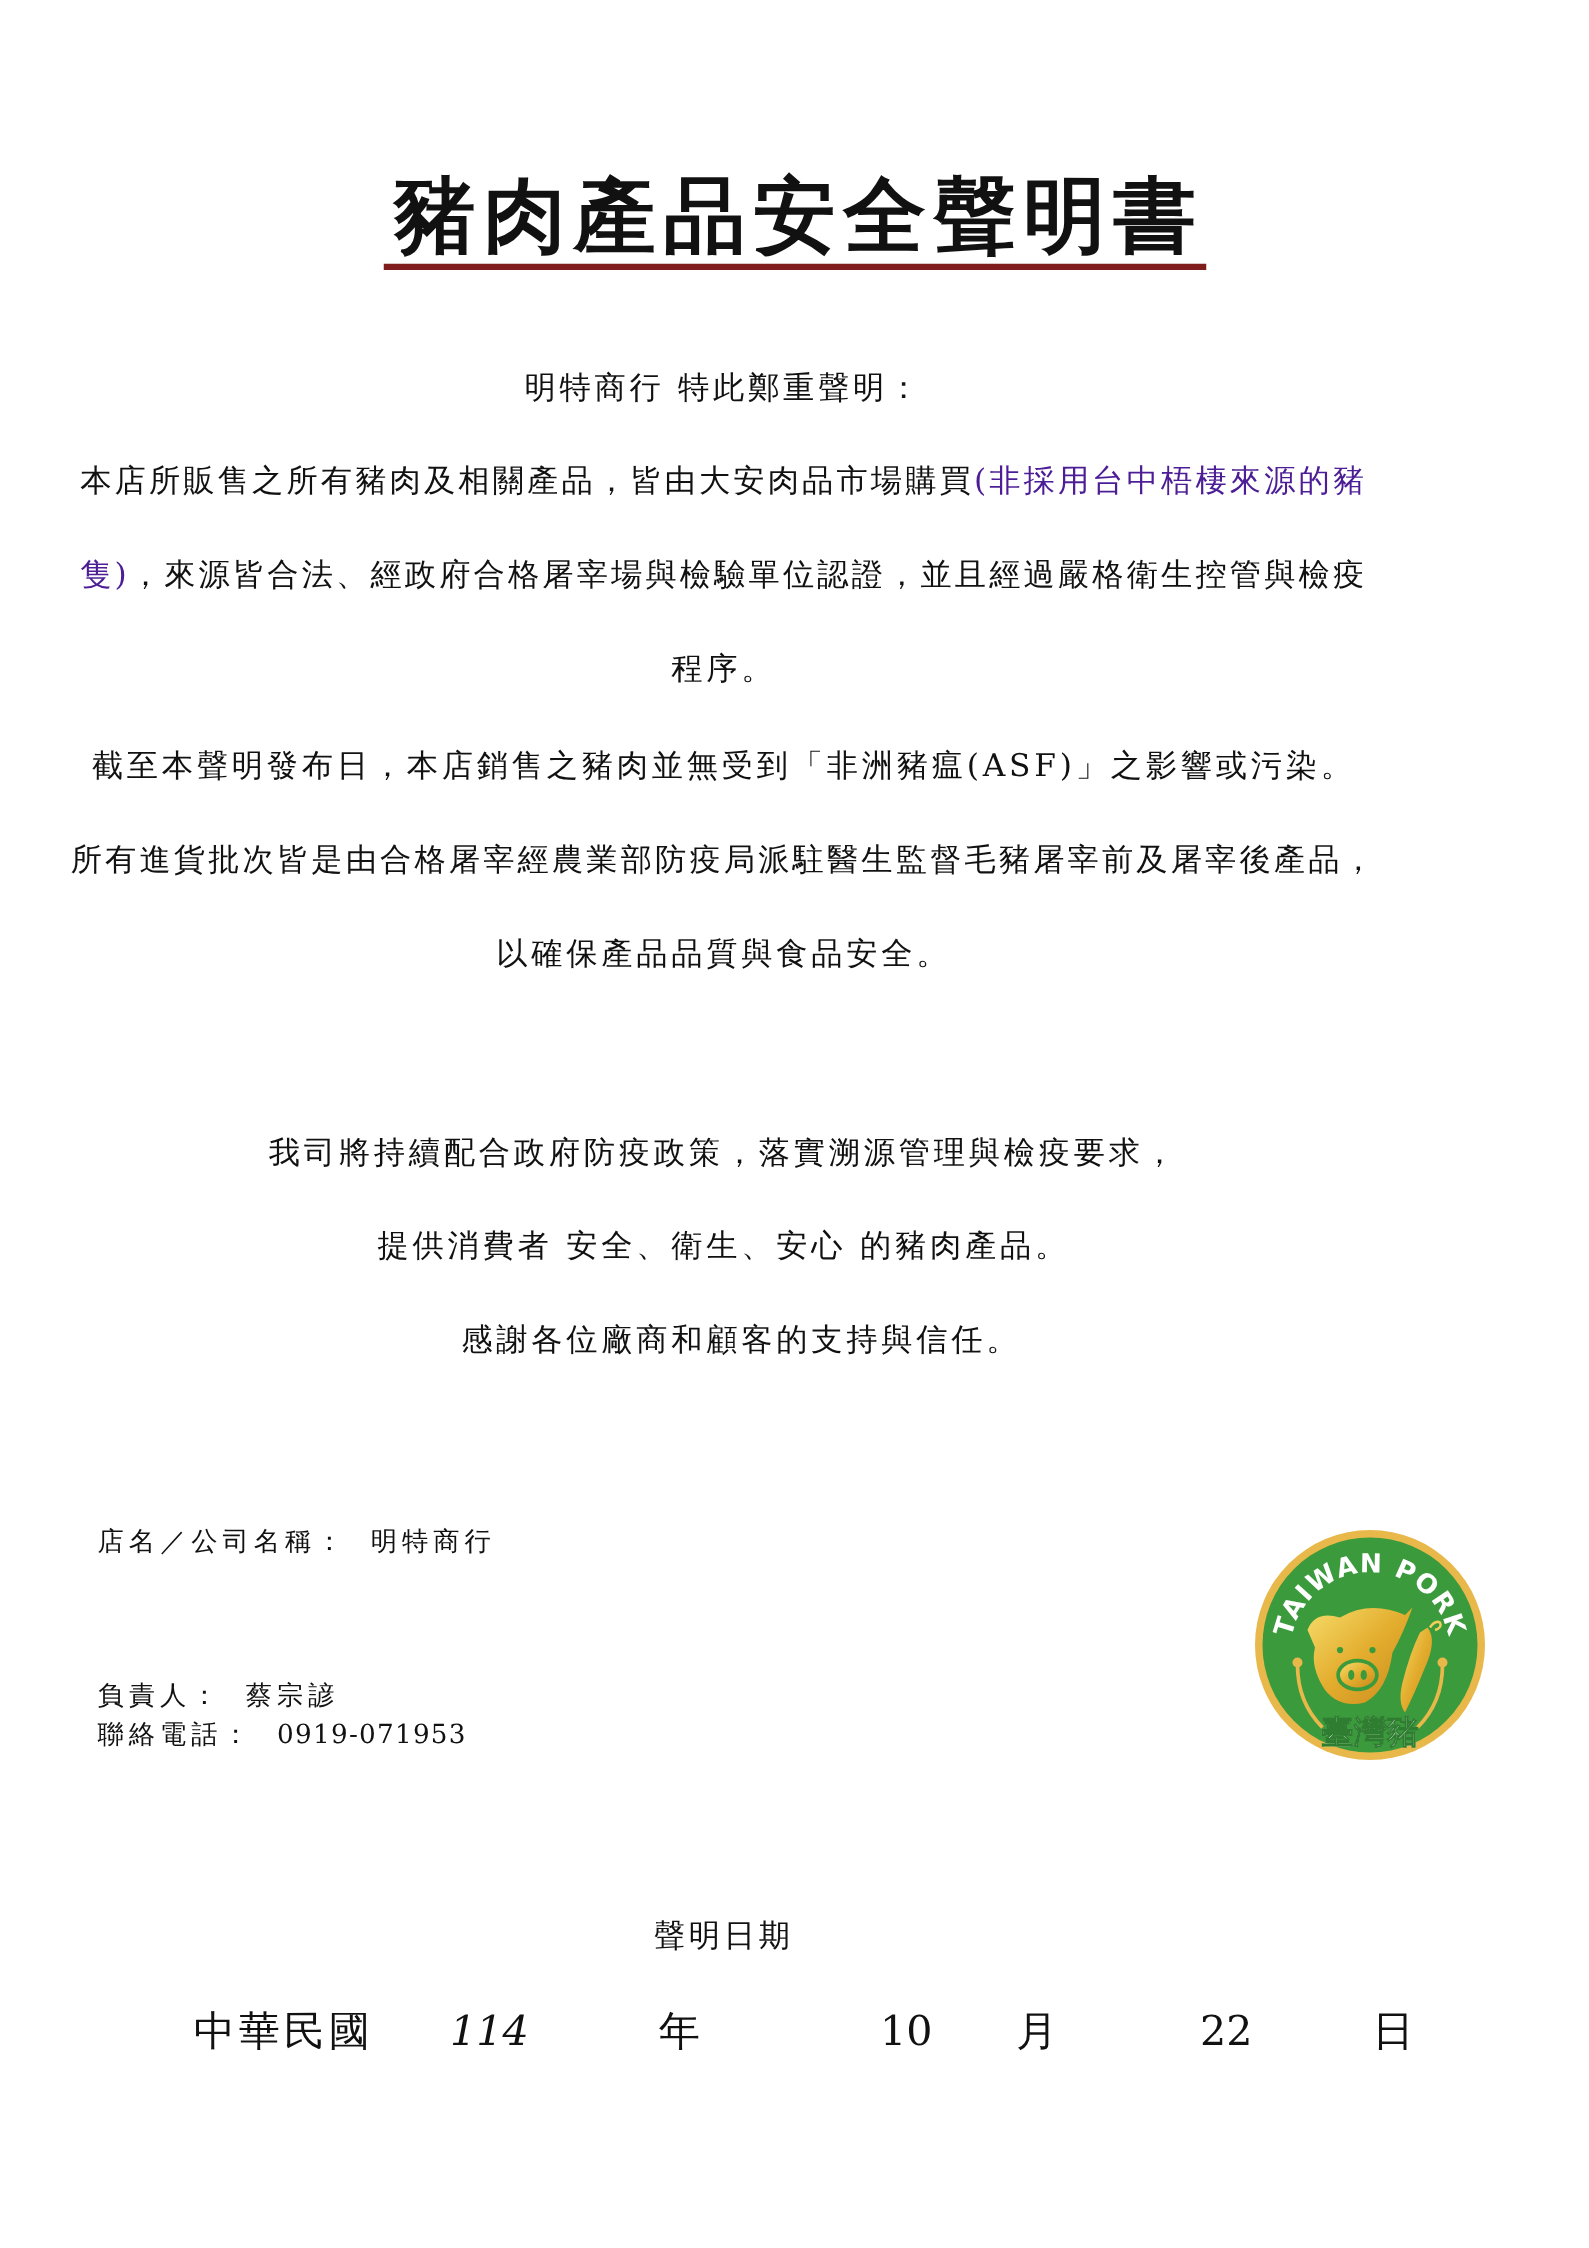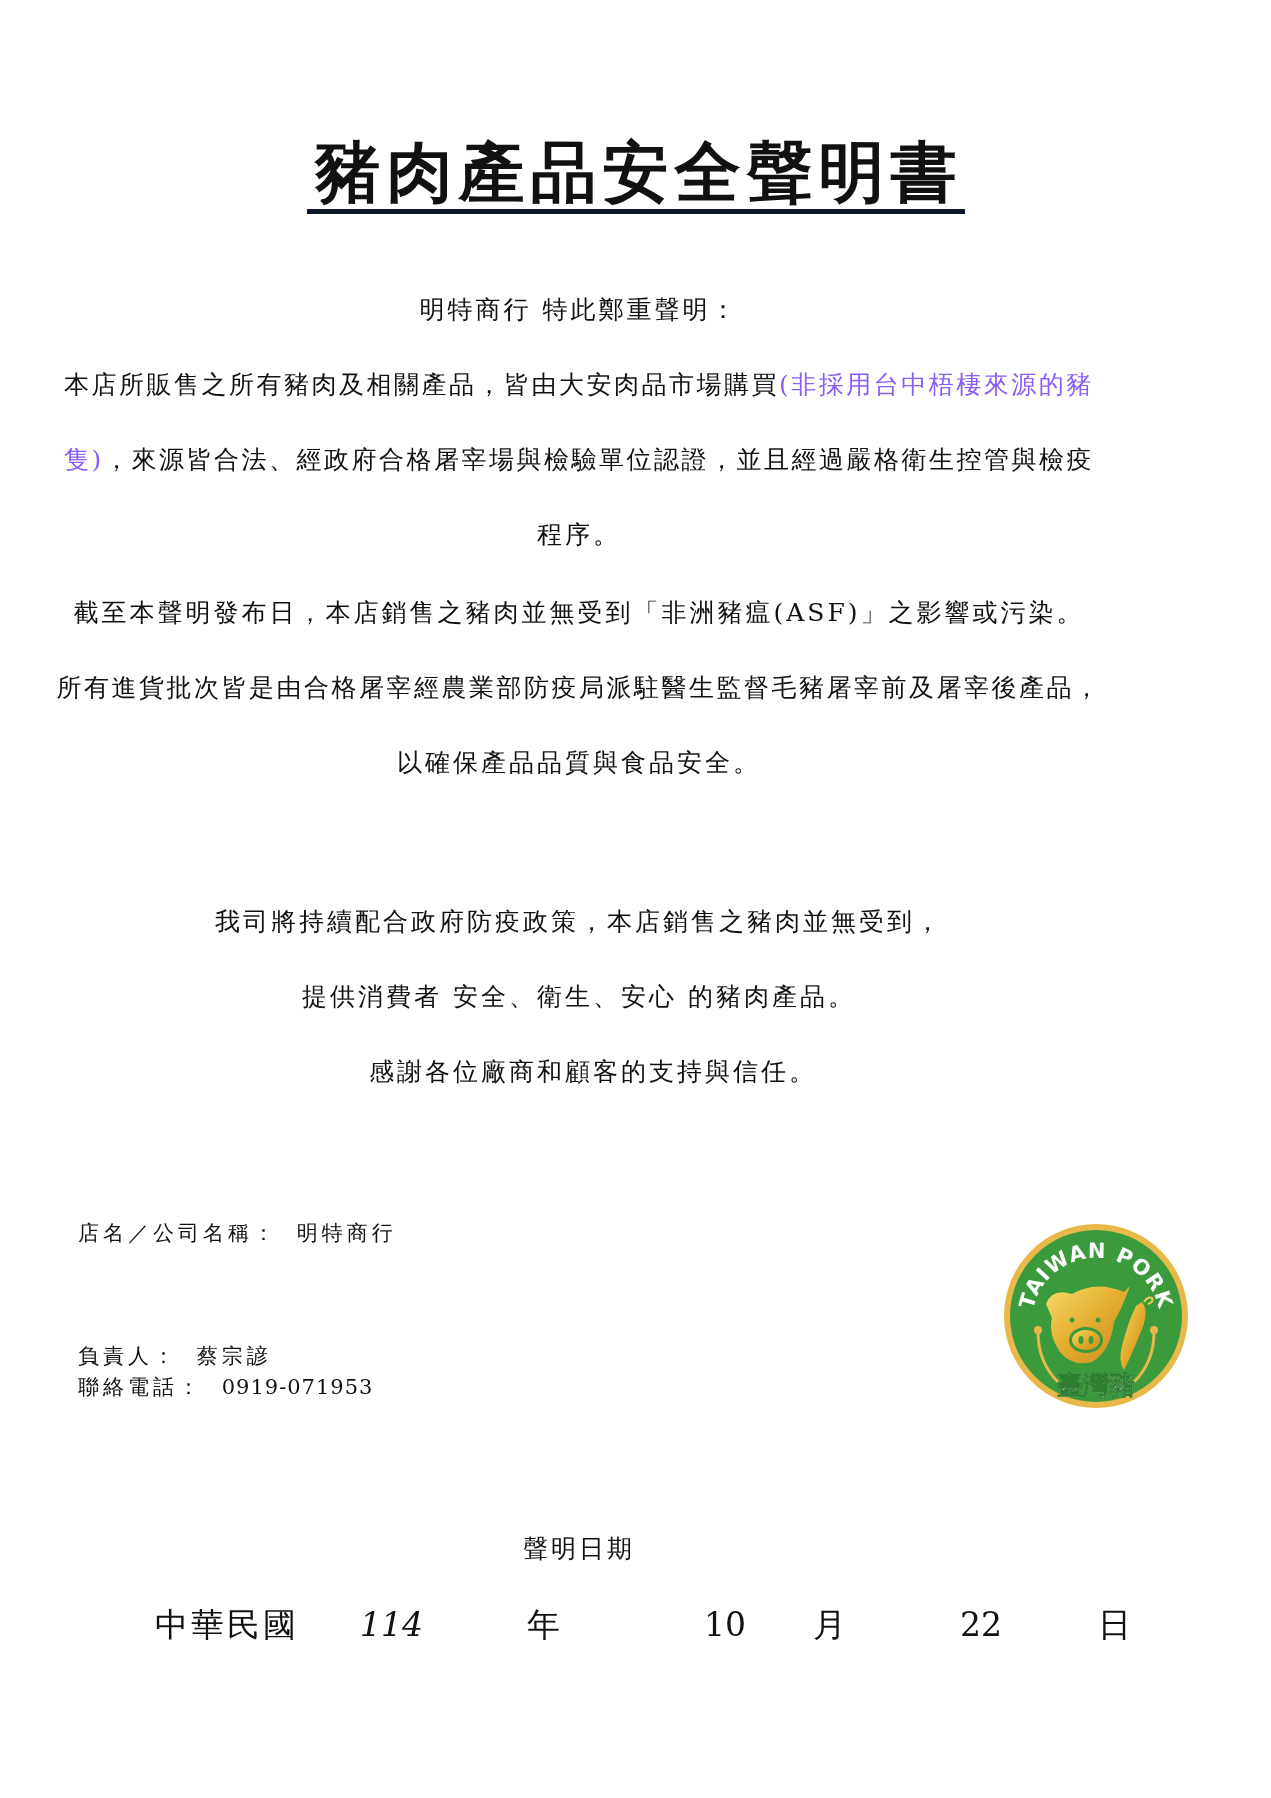--- a/index.html
+++ b/index.html
@@ -7,23 +7,23 @@
     width: 1271px; height: 1798px; position: relative; overflow: hidden;
     font-family: "DejaVu Serif", "Liberation Serif", serif;
     color: #111111;
   }
   .abs { position: absolute; }
   .title {
     left: 0; width: 1271px; top: 128px; text-align: center;
     font-family: "DejaVu Sans", "Liberation Sans", sans-serif;
     font-weight: bold; font-size: 66px; letter-spacing: 6px; line-height: 90px;
   }
-  .title span { border-bottom: 5px solid #0f172a; padding: 0 2px 0 8px; font-family: Liberation Serif, serif; }
+  .title span { border-bottom: 5px solid #7f1d1d; padding: 0 2px 0 8px; }
   .line { left: 0; width: 1158px; text-align: center; font-size: 25px; line-height: 34px; letter-spacing: 3px; white-space: nowrap; }
-  .red { color: #8b5cf6; }
+  .red { color: #4c1d95; }
   .left-line { left: 78px; font-size: 21px; line-height: 34px; letter-spacing: 4px; white-space: nowrap; }
   .date-cell { top: 1608px; font-size: 33px; line-height: 34px; white-space: nowrap; }
   .logo { left: 1002px; top: 1222px; width: 188px; height: 188px; }
 </style>
 </head>
 <body>
 
 <div class="abs title">
   <span>豬肉產品安全聲明書</span>
 </div>
@@ -36,21 +36,21 @@
 <div class="abs line" style="top:443px; letter-spacing:2.5px;">
   <span class="red">隻)</span><span>，來源皆合法、經政府合格屠宰場與檢驗單位認證，並且經過嚴格衛生控管與檢疫</span>
 </div>
 <div class="abs line" style="top:518px;">程序。</div>
 
 <div class="abs line" style="top:596px;">截至本聲明發布日，本店銷售之豬肉並無受到「非洲豬瘟(ASF)」之影響或污染。</div>
 
 <div class="abs line" style="top:671px; letter-spacing:2.5px;">所有進貨批次皆是由合格屠宰經農業部防疫局派駐醫生監督毛豬屠宰前及屠宰後產品，</div>
 <div class="abs line" style="top:746px;">以確保產品品質與食品安全。</div>
 
-<div class="abs line" style="top:905px;">我司將持續配合政府防疫政策，本店銷售之豬肉並無受到，</div>
+<div class="abs line" style="top:905px;">我司將持續配合政府防疫政策，落實溯源管理與檢疫要求，</div>
 <div class="abs line" style="top:980px;">提供消費者 安全、衛生、安心 的豬肉產品。</div>
 <div class="abs line" style="top:1055px; padding-left:28px; box-sizing:border-box;">感謝各位廠商和顧客的支持與信任。</div>
 
 <div class="abs left-line" style="top:1216px;">
   <span>店名／公司名稱：</span>
   <span style="margin-left:8px;">明特商行</span>
 </div>
 <div class="abs left-line" style="top:1339px;">
   <span>負責人：</span>
   <span style="margin-left:8px;">蔡宗諺</span>

